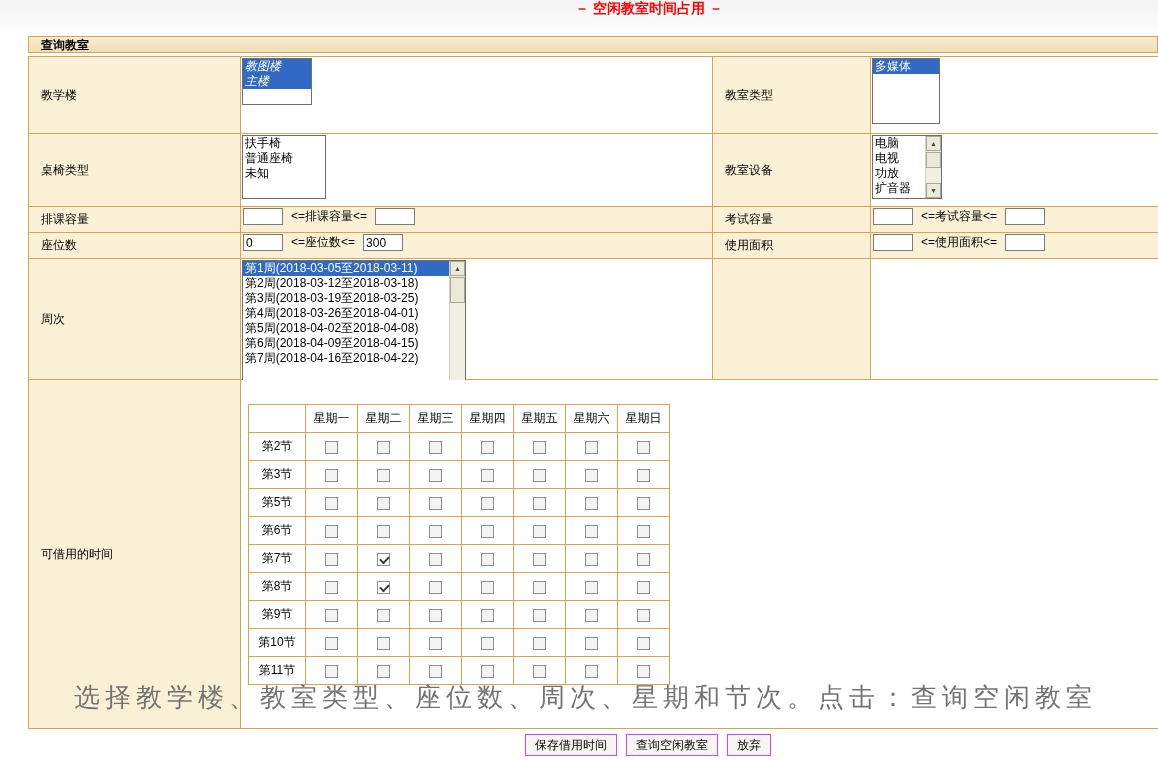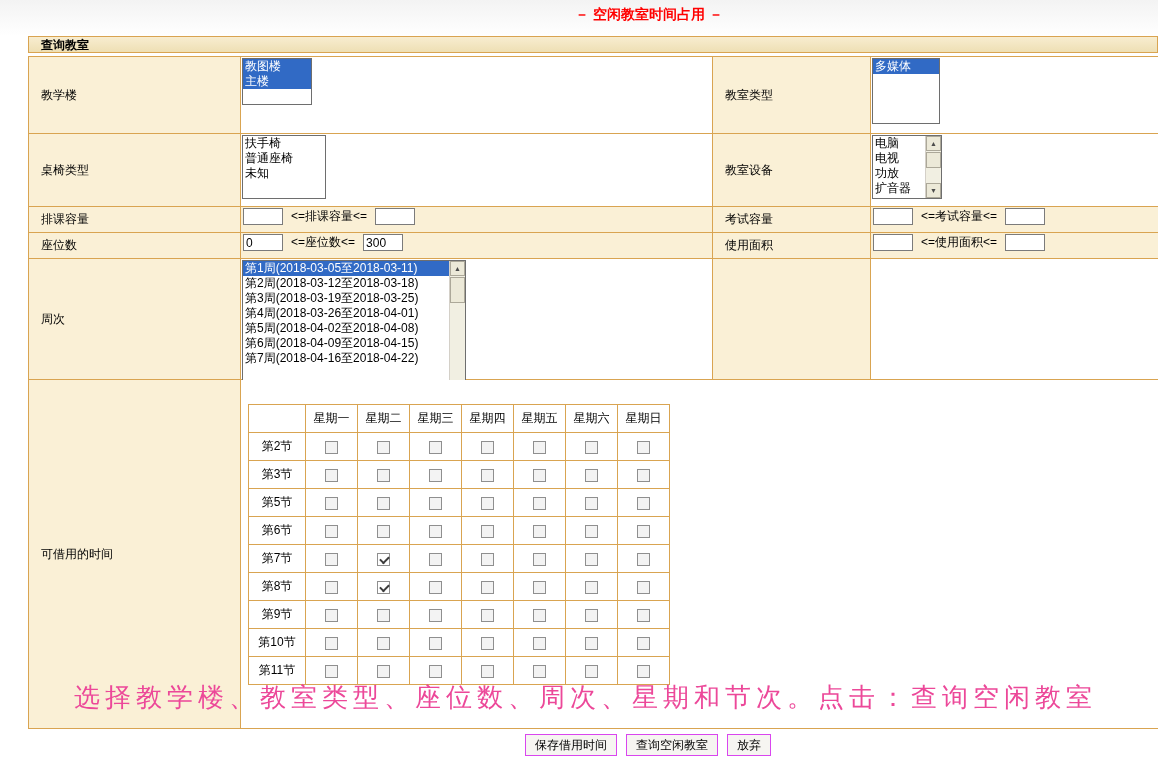--- a/index.html
+++ b/index.html
@@ -6,35 +6,35 @@
   --bd:#d9a451;
   --cream:#faf0d6;
   --sel:#316ac5;
 }
 *{box-sizing:border-box;}
 html,body{margin:0;padding:0;}
 body{
   width:1158px;height:760px;background:#fff;position:relative;overflow:hidden;
   font-family:"Liberation Sans","DejaVu Sans",sans-serif;font-size:12px;color:#000;
 }
-.titlebar{height:36px;background:linear-gradient(#f3f3f3,#ffffff);display:flex;justify-content:center;align-items:flex-start;padding-top:6px;}
+.titlebar{height:36px;background:linear-gradient(#f3f3f3,#ffffff);display:flex;justify-content:center;align-items:flex-start;}
 .titlebar .t{color:#ff0000;font-weight:bold;font-size:14px;transform:translateX(70px);}
 .content{margin-left:28px;width:1130px;}
 .section-bar{height:17px;line-height:16px;background:linear-gradient(#f8edd0,#eedfb4);border:1px solid var(--bd);font-weight:bold;padding-left:12px;}
 .ft{margin-top:3px;display:grid;grid-template-columns:212px 472px 158px 288px;grid-template-rows:77px 73px 26px 26px 121px 349px;border-top:1px solid var(--bd);border-left:1px solid var(--bd);background:#fff;}
 .cell{border-right:1px solid var(--bd);border-bottom:1px solid var(--bd);}
 .lbl{background:var(--cream);display:flex;align-items:center;padding-left:12px;}
 .fld{background:#fff;padding:1px;}
 .fld.cream{background:var(--cream);display:flex;align-items:flex-start;padding-left:2px;gap:8px;}
 .span3{grid-column:2/5;}
 .listbox{background:#fff;border:1px solid #6e6e6e;overflow:hidden;display:flex;}
 .lb-opts{flex:1 1 auto;overflow:hidden;}
 .opt{line-height:15px;height:15px;padding:0 2px;white-space:nowrap;cursor:default;}
 .opt.sel{background:var(--sel);color:#fff;}
-.lb-building{width:70px;height:47px;}
+.lb-building{width:70px;height:47px;font-style:italic;}
 .lb-type{width:68px;height:66px;}
 .lb-chair{width:84px;height:64px;}
 .lb-equip{width:70px;height:64px;}
 .lb-week{width:224px;height:145px;}
 .sb{width:16px;flex:0 0 16px;background:#f1efe2;border-left:1px solid #d4d0c8;display:flex;flex-direction:column;}
 .sbtn{height:15px;background:#ece9d8;border:1px solid #aca899;font-size:7px;line-height:13px;text-align:center;color:#4c4c4c;overflow:hidden;}
 .strack{flex:1;position:relative;}
 .sthumb{position:absolute;top:1px;left:0;width:100%;height:26px;background:#ece9d8;border:1px solid #aca899;}
 .sthumb.small{height:16px;}
 .txt{width:40px;height:17px;border:1px solid #7b7b7b;font-size:12px;padding:0 2px;font-family:inherit;background:#fff;}
@@ -42,21 +42,21 @@
 table.tg{border-collapse:collapse;}
 table.tg td{border:1px solid var(--bd);text-align:center;vertical-align:middle;font-size:12px;background:#fff;padding:0;}
 td.perlbl{width:57px;height:28px;}
 td.dayhdr{width:52px;height:25px;}
 td.cbcell{width:52px;height:28px;}
 .cb{display:inline-block;width:13px;height:13px;border:1px solid #8f8f8f;background:#f3f3f3;position:relative;vertical-align:middle;}
 .cb.checked{background:#ffffff;}
 .cb.checked::after{content:"";position:absolute;left:2px;top:2px;width:7px;height:4px;border-left:2px solid #3c3c3c;border-bottom:2px solid #3c3c3c;transform:rotate(-45deg);}
 .btnrow{margin-top:5px;display:flex;justify-content:center;gap:9px;transform:translateX(55px);}
 .btn{font-size:12px;font-family:inherit;height:22px;padding:0 9px;background:#f6f5f1;border:1px solid #d946ef;cursor:pointer;}
-.hint{position:absolute;left:74px;top:680px;font-size:26px;letter-spacing:5px;color:#ec4899;white-space:nowrap;z-index:5;font-family:Liberation Mono, monospace;}
+.hint{position:absolute;left:74px;top:680px;font-size:26px;letter-spacing:5px;color:#737373;white-space:nowrap;z-index:5;font-family:Liberation Mono, monospace;}
 </style>
 </head>
 <body>
 
 <div class="titlebar">
   <span class="t">－ 空闲教室时间占用 －</span>
 </div>
 
 <div class="content">
   <div class="section-bar">

